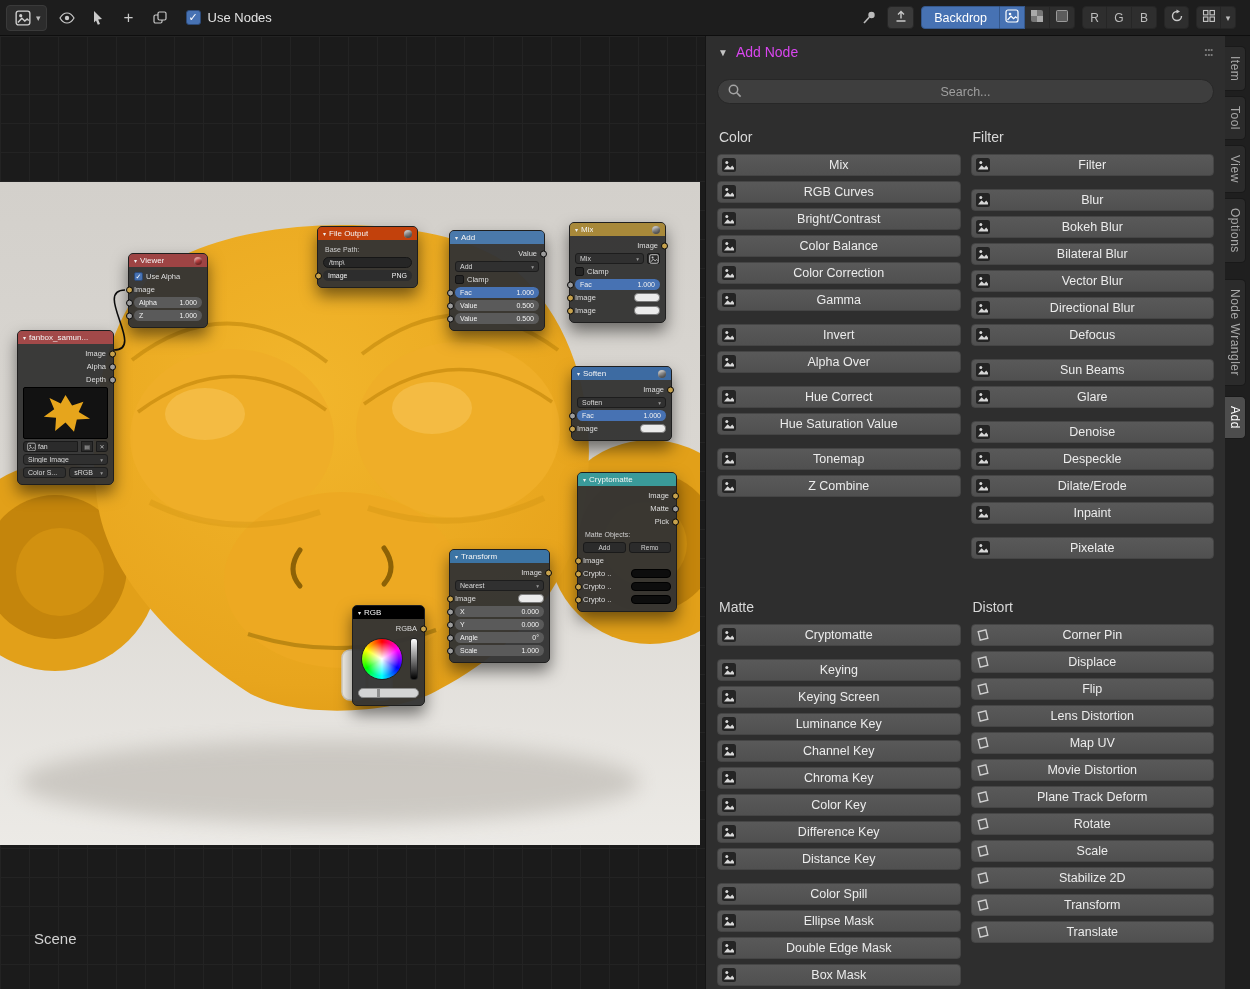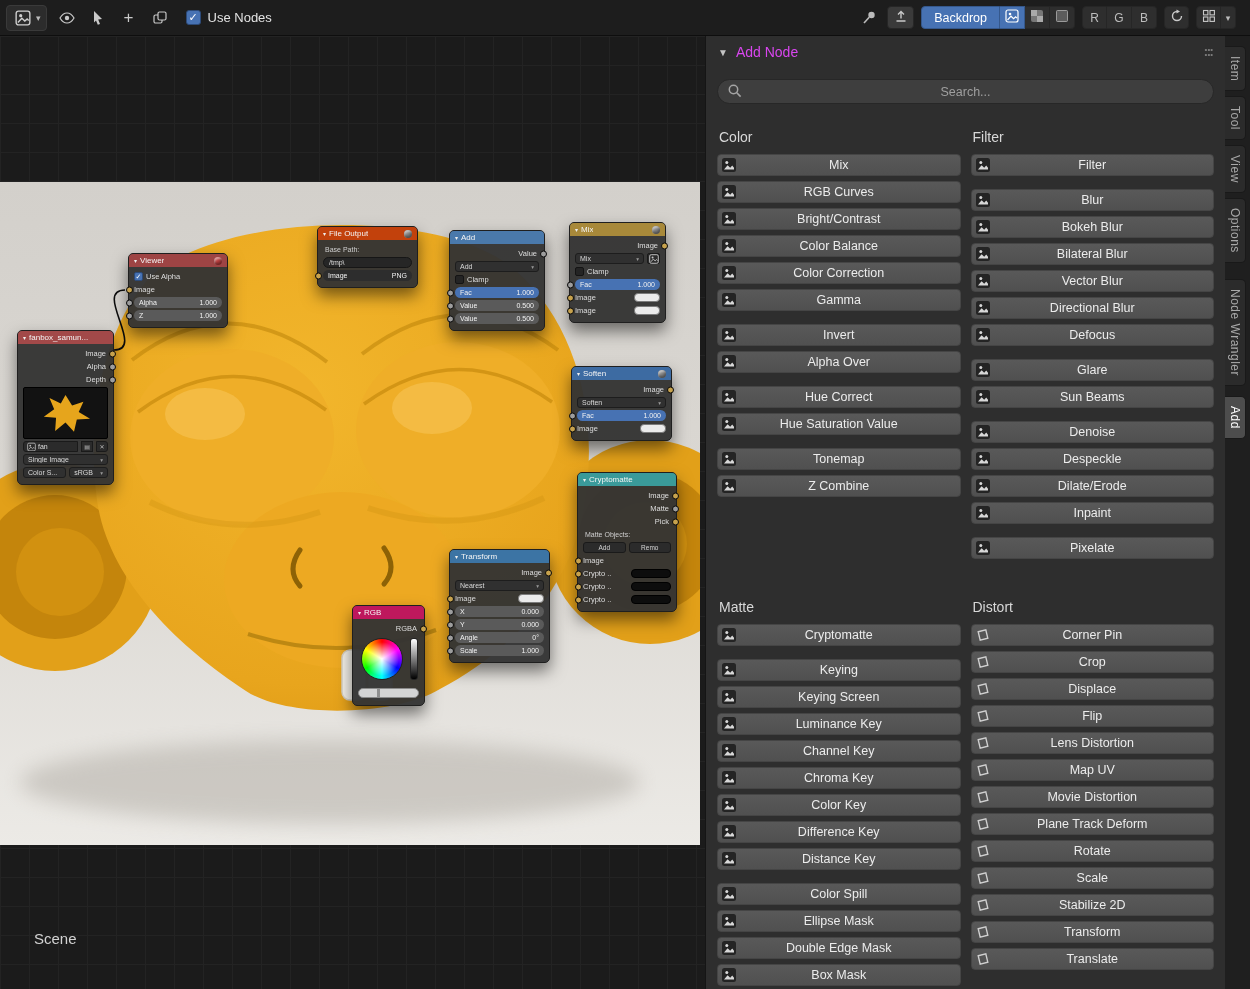--- a/index.html
+++ b/index.html
@@ -291,21 +291,21 @@
           <rect x="342" y="468" width="24" height="50" rx="8" fill="#f3f0e9" stroke="#d6d0c4" stroke-width="1.5"></rect>
           <rect x="368" y="468" width="24" height="50" rx="8" fill="#efece4" stroke="#d6d0c4" stroke-width="1.5"></rect>
         </svg>
       </div>
 
       <svg class="wires">
         <path d="M114,314 C146,314 93,254 125,254" stroke="#0d0d0d" stroke-width="1.6" fill="none"></path>
       </svg>
 
       <div id="nodes">
-          <div class="node" style="left: 128px; top: 217px; width: 100px;">
+          <div class="node" style="left: 128px; top: 217px; width: 80px;">
             <div class="nhead" style="background: rgb(158, 68, 68);">
               <span class="ntri">▾</span>
               <span class="ntitle">Viewer</span>
               <span class="nball" style="background: rgb(192, 64, 64);"></span>
             </div>
             <div class="nbody">
               <div class="nrow">
                 <span class="ncheck on">✓</span>
                 <span class="nlab">Use Alpha</span>
               </div>
@@ -619,21 +619,21 @@
               <div class="nrow">
                 <div class="nfield">
                   <span class="flab">Scale</span>
                   <span class="fval">1.000</span>
                 </div>
                 <span class="sock l" style="background: rgb(157, 157, 157);"></span>
               </div>
             </div>
           </div>
           <div class="node" style="left: 352px; top: 569px; width: 73px;">
-            <div class="nhead" style="background: #be185d;">
+            <div class="nhead" style="background: #000000;">
               <span class="ntri">▾</span>
               <span class="ntitle">RGB</span>
             </div>
             <div class="nbody">
               <div class="nrow right">
                 <span class="nlab">RGBA</span>
                 <span class="sock r" style="background: rgb(199, 162, 77);"></span>
               </div>
               <div class="nrow tall">
                 <span class="wheel"></span>
@@ -952,29 +952,29 @@
                   <span class="mlabel">Defocus</span>
                 </div>
               </div>
               <div class="mgroup">
                 <div class="mbtn">
                   <span class="micon"><svg width="14" height="14" viewBox="0 0 14 14">
                       <rect width="14" height="14" rx="2.5" fill="#242424"></rect>
                       <circle cx="4.8" cy="4.6" r="1.5" fill="#d8d8d8"></circle>
                       <path d="M2,11.4 L5.6,7.2 L8.2,9.8 L10.2,7.6 L12,9.8 L12,11.4 Z" fill="#d8d8d8"></path>
                     </svg></span>
+                  <span class="mlabel">Sun Beams</span>
+                </div>
+                <div class="mbtn">
+                  <span class="micon"><svg width="14" height="14" viewBox="0 0 14 14">
+                      <rect width="14" height="14" rx="2.5" fill="#242424"></rect>
+                      <circle cx="4.8" cy="4.6" r="1.5" fill="#d8d8d8"></circle>
+                      <path d="M2,11.4 L5.6,7.2 L8.2,9.8 L10.2,7.6 L12,9.8 L12,11.4 Z" fill="#d8d8d8"></path>
+                    </svg></span>
                   <span class="mlabel">Glare</span>
-                </div>
-                <div class="mbtn">
-                  <span class="micon"><svg width="14" height="14" viewBox="0 0 14 14">
-                      <rect width="14" height="14" rx="2.5" fill="#242424"></rect>
-                      <circle cx="4.8" cy="4.6" r="1.5" fill="#d8d8d8"></circle>
-                      <path d="M2,11.4 L5.6,7.2 L8.2,9.8 L10.2,7.6 L12,9.8 L12,11.4 Z" fill="#d8d8d8"></path>
-                    </svg></span>
-                  <span class="mlabel">Sun Beams</span>
                 </div>
               </div>
               <div class="mgroup">
                 <div class="mbtn">
                   <span class="micon"><svg width="14" height="14" viewBox="0 0 14 14">
                       <rect width="14" height="14" rx="2.5" fill="#242424"></rect>
                       <circle cx="4.8" cy="4.6" r="1.5" fill="#d8d8d8"></circle>
                       <path d="M2,11.4 L5.6,7.2 L8.2,9.8 L10.2,7.6 L12,9.8 L12,11.4 Z" fill="#d8d8d8"></path>
                     </svg></span>
                   <span class="mlabel">Denoise</span>
@@ -1016,26 +1016,20 @@
               </div>
             </div>
             <div class="msec">
               <div class="mhead">Distort</div>
               <div class="mgroup">
                 <div class="mbtn">
                   <span class="micon"><svg width="14" height="14" viewBox="0 0 14 14">
                       <path d="M2.2,3.8 L9.8,1.8 L11.8,10.2 L4.2,12.2 Z" fill="none" stroke="#d0d0d0" stroke-width="1.4"></path>
                     </svg></span>
                   <span class="mlabel">Corner Pin</span>
-                </div>
-                <div class="mbtn">
-                  <span class="micon"><svg width="14" height="14" viewBox="0 0 14 14">
-                      <path d="M2.2,3.8 L9.8,1.8 L11.8,10.2 L4.2,12.2 Z" fill="none" stroke="#d0d0d0" stroke-width="1.4"></path>
-                    </svg></span>
-                  <span class="mlabel">Crop</span>
                 </div>
                 <div class="mbtn">
                   <span class="micon"><svg width="14" height="14" viewBox="0 0 14 14">
                       <path d="M2.2,3.8 L9.8,1.8 L11.8,10.2 L4.2,12.2 Z" fill="none" stroke="#d0d0d0" stroke-width="1.4"></path>
                     </svg></span>
                   <span class="mlabel">Displace</span>
                 </div>
                 <div class="mbtn">
                   <span class="micon"><svg width="14" height="14" viewBox="0 0 14 14">
                       <path d="M2.2,3.8 L9.8,1.8 L11.8,10.2 L4.2,12.2 Z" fill="none" stroke="#d0d0d0" stroke-width="1.4"></path>

